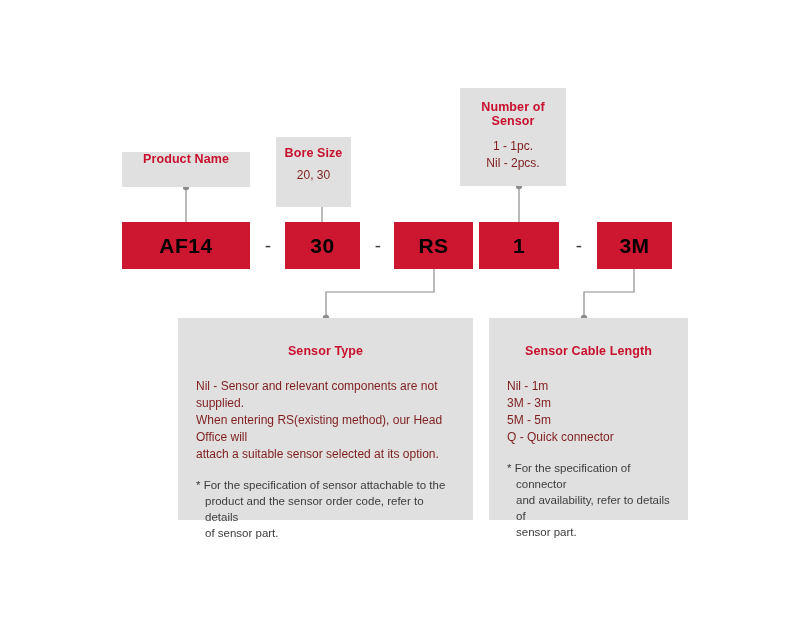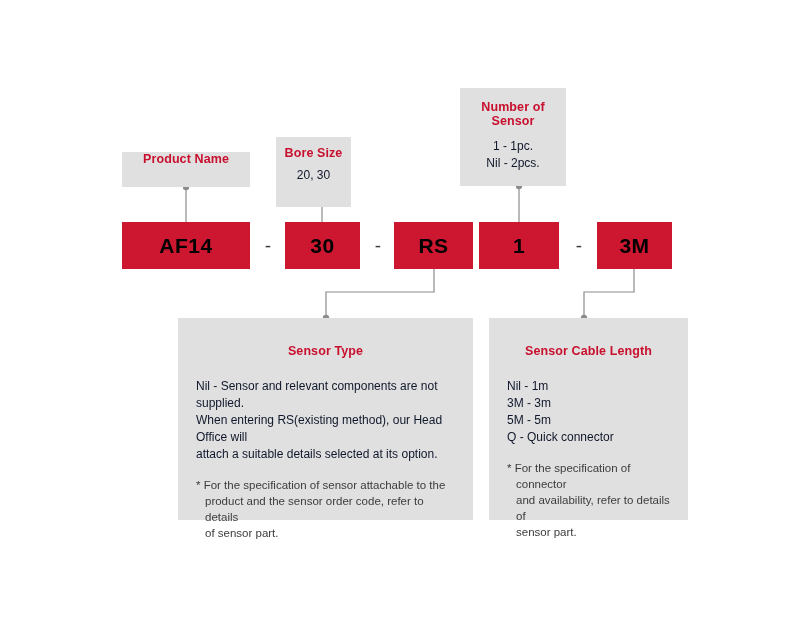--- a/index.html
+++ b/index.html
@@ -37,21 +37,21 @@
     box-sizing: border-box;
   }
   .callout .c-title {
     color: #c8102e;
     font-weight: bold;
     text-align: center;
     font-size: 12.5px;
     letter-spacing: 0.1px;
   }
   .callout .c-body {
-    color: #0f172a;
+    color: #7f1d1d;
     font-size: 12px;
     line-height: 17px;
   }
   .callout .c-body.center { text-align: center; }
 
   
   .lbl-product {
     left: 122px; top: 152px;
     width: 128px; height: 35px;
     display: flex; align-items: flex-start; justify-content: center;
@@ -175,21 +175,21 @@
     <div class="code c4">1</div>
     <div class="dash d3">-</div>
     <div class="code c5">3M</div>
   </div>
 
   <div class="callout box-sensor">
     <div class="c-title">Sensor Type</div>
     <div class="c-body">
       <p>Nil - Sensor and relevant components are not supplied.</p>
       <p>When entering RS(existing method), our Head Office will</p>
-      <p>attach a suitable details selected at its option.</p>
+      <p>attach a suitable sensor selected at its option.</p>
     </div>
     <div class="note">
       <span class="star">* For the specification of sensor attachable to the</span>
       <span class="hang">product and the sensor order code, refer to details</span>
       <span class="hang">of sensor part.</span>
     </div>
   </div>
 
   <div class="callout box-cable">
     <div class="c-title">Sensor Cable Length</div>

